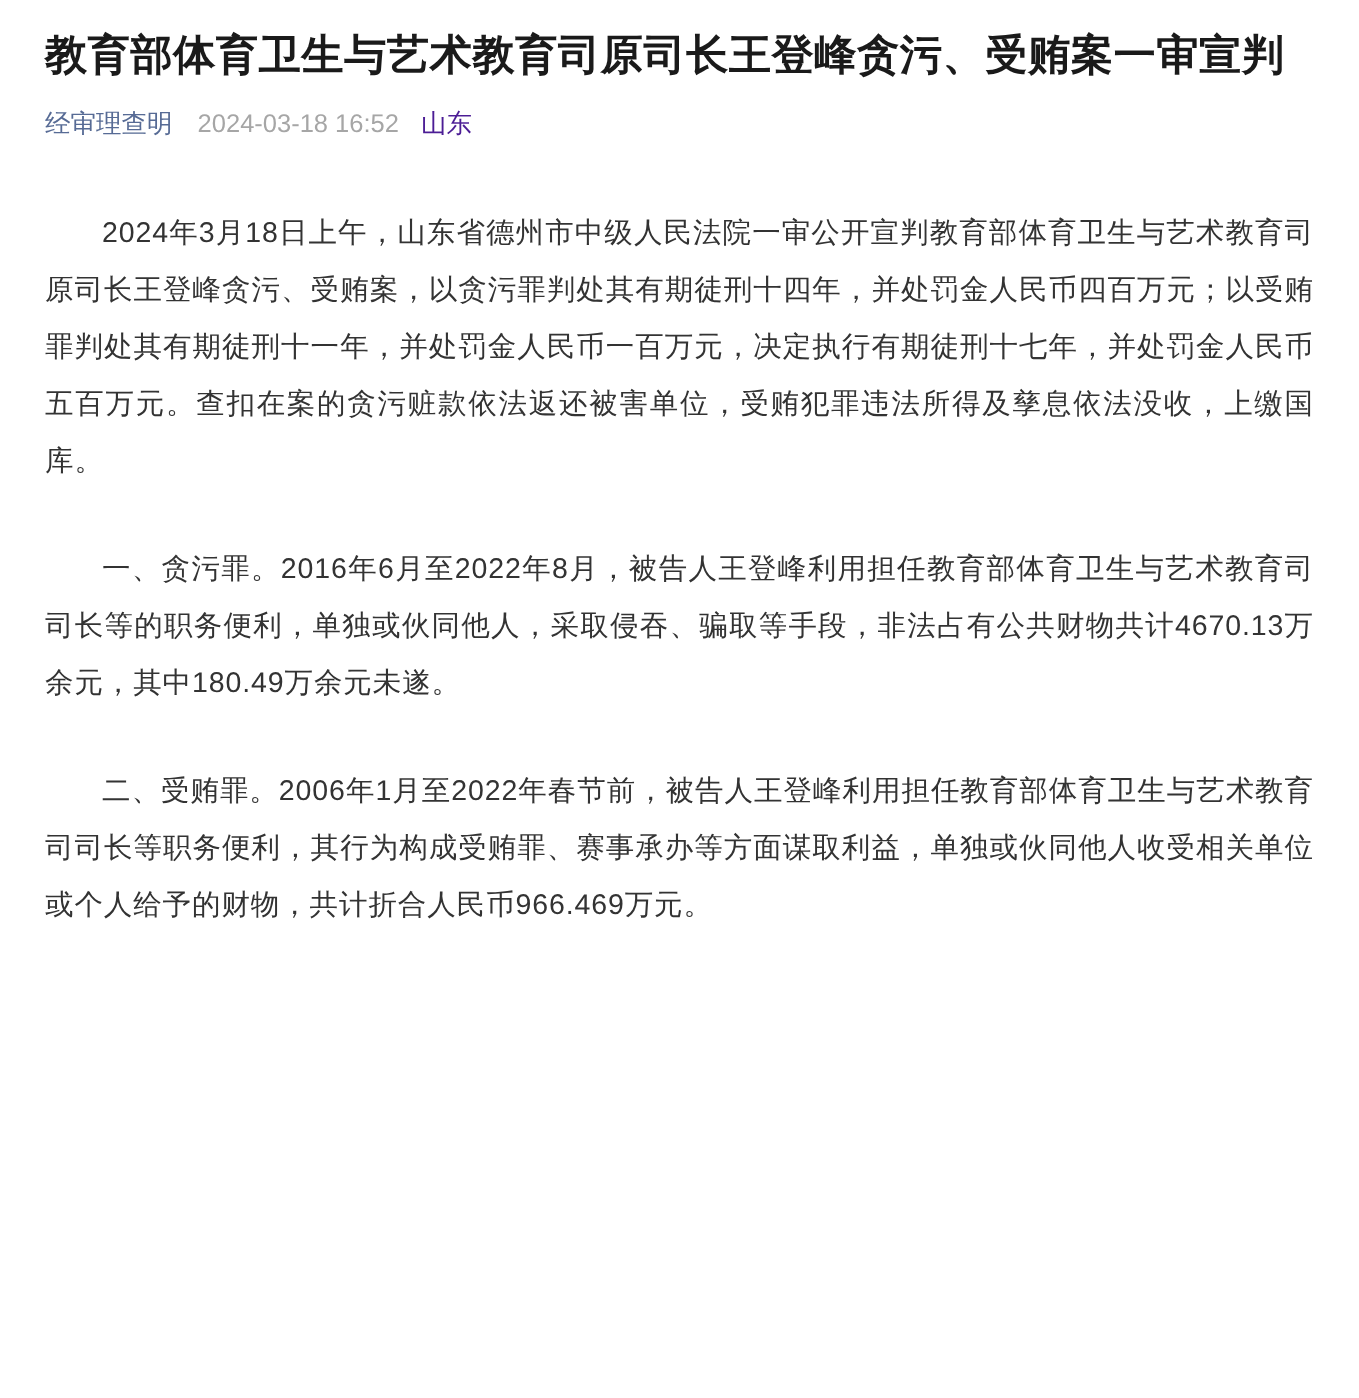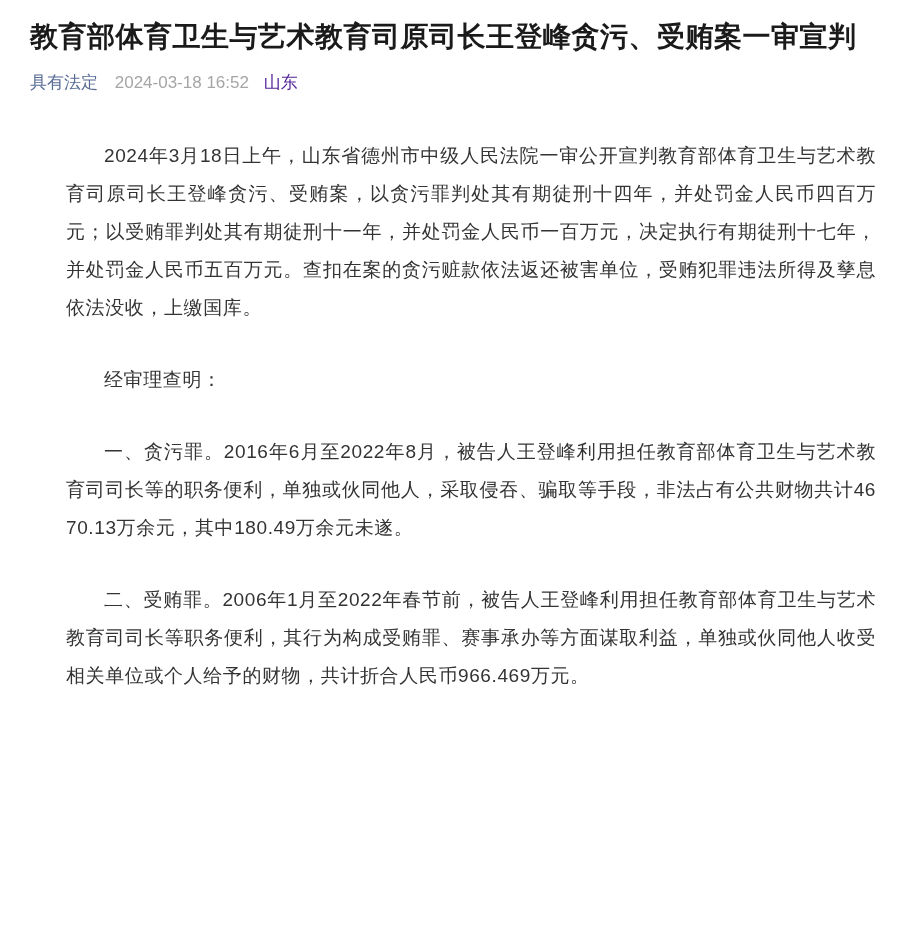--- a/index.html
+++ b/index.html
@@ -41,21 +41,20 @@
   .publish-time {
     color: #a6a6a6;
     margin-right: 10px;
     text-align: center;
   }
   .publish-location {
     color: #4c1d95;
   }
   .content {
     margin-top: 42px;
-    margin-left: 36px;
   }
   .content p {
     margin: 0 0 34px 0;
     font-size: 19px;
     line-height: 38px;
     color: #333333;
     letter-spacing: 0.6px;
     text-align: justify;
     text-indent: 2em;
     word-break: break-all;
@@ -63,26 +62,25 @@
 </style>
 </head>
 <body>
 
 <div class="page">
   <div class="article">
 
     <h1 class="title">教育部体育卫生与艺术教育司原司长王登峰贪污、受贿案一审宣判</h1>
 
     <div class="meta">
-      <a class="account">具有法定</a>
+      <a class="account">经审理查明</a>
       <span class="publish-time">2024-03-18 16:52</span>
       <span class="publish-location">山东</span>
     </div>
 
     <div class="content">
       <p>2024年3月18日上午，山东省德州市中级人民法院一审公开宣判教育部体育卫生与艺术教育司原司长王登峰贪污、受贿案，以贪污罪判处其有期徒刑十四年，并处罚金人民币四百万元；以受贿罪判处其有期徒刑十一年，并处罚金人民币一百万元，决定执行有期徒刑十七年，并处罚金人民币五百万元。查扣在案的贪污赃款依法返还被害单位，受贿犯罪违法所得及孳息依法没收，上缴国库。</p>
-      <p>经审理查明：</p>
       <p>一、贪污罪。2016年6月至2022年8月，被告人王登峰利用担任教育部体育卫生与艺术教育司司长等的职务便利，单独或伙同他人，采取侵吞、骗取等手段，非法占有公共财物共计4670.13万余元，其中180.49万余元未遂。</p>
       <p>二、受贿罪。2006年1月至2022年春节前，被告人王登峰利用担任教育部体育卫生与艺术教育司司长等职务便利，其行为构成受贿罪、赛事承办等方面谋取利益，单独或伙同他人收受相关单位或个人给予的财物，共计折合人民币966.469万元。</p>
     </div>
 
   </div>
 </div>
 
 </body></html>

